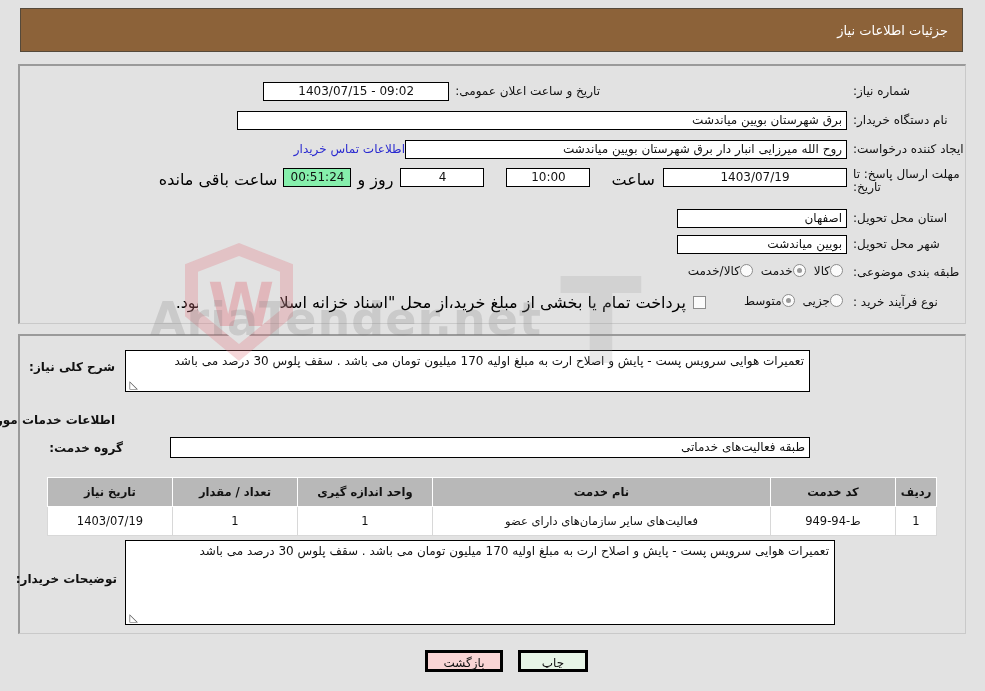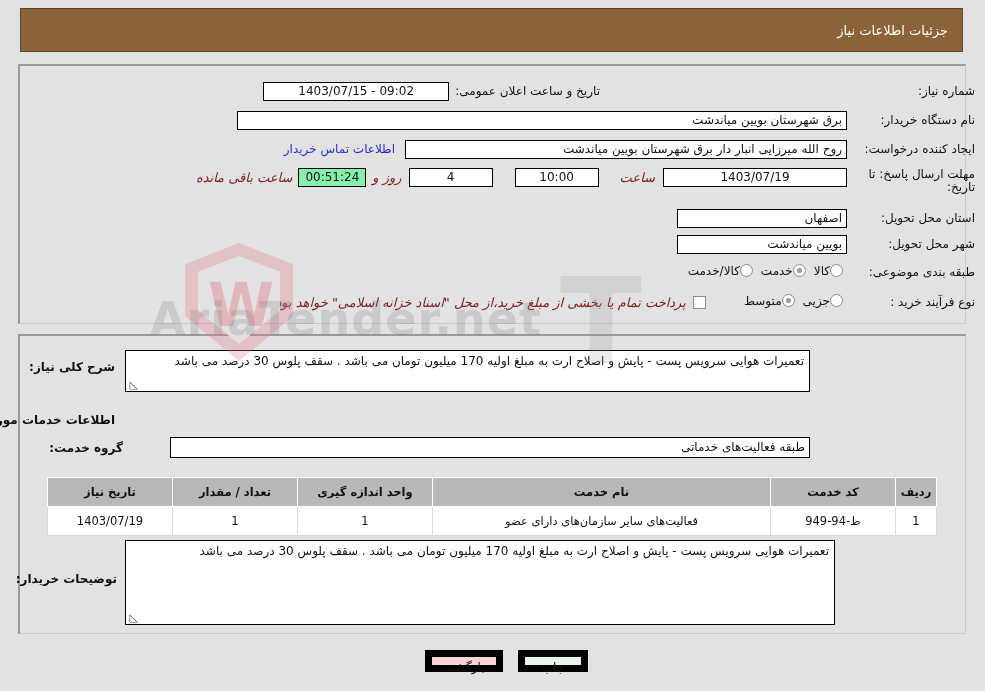--- a/index.html
+++ b/index.html
@@ -111,42 +111,42 @@
   
   .frow {
     position: absolute;
     display: flex;
     align-items: center;
     height: 22px;
   }
   .flabel {
     font-size: 12px;
     color: #111;
-    text-align: right;
+    text-align: left;
     white-space: nowrap;
   }
   .flabel.two-line { line-height: 13px; white-space: normal; }
 
   .fbox {
     background: #ffffff;
     border: 1px solid #000000;
     height: 19px;
     box-sizing: border-box;
     font-size: 12px;
     line-height: 17px;
     padding: 0 4px;
     color: #111;
     overflow: hidden;
     white-space: nowrap;
   }
   .fbox.center { text-align: center; }
   .fbox.rtl    { text-align: right; }
   .fbox.timer  { background: #86efac; text-align: center; }
 
-  .small-txt { font-size: 13px; color: #7f1d1d; white-space: nowrap; font-style: italic; }
+  .small-txt { font-size: 16px; color: #000000; white-space: nowrap; }
   .link      { font-size: 12px; color: #2a2ad0; white-space: nowrap; cursor: pointer; }
 
   
   .radio {
     width: 13px; height: 13px;
     border-radius: 50%;
     border: 1px solid #8d8d8d;
     background: #fbfbfb;
     display: inline-block;
     position: relative;
@@ -233,21 +233,21 @@
     border: 1px solid #d8d8d8;
     height: 26px;
     text-align: center;
     color: #111;
   }
 
   
   .btn {
     position: absolute;
     height: 22px;
-    border: 7px solid #000000;
+    border: 3px solid #000000;
     font-size: 12px;
     line-height: 20px;
     text-align: center;
     box-sizing: border-box;
     cursor: pointer;
     color: #111;
   }
   #btn-back  { left: 425px; top: 650px; width: 78px; background: #f9d4d4; }
   #btn-print { left: 518px; top: 650px; width: 70px; background: #e7f5e7; }
 </style>
@@ -276,21 +276,21 @@
 </div>
 
 <div class="frow" style="right:10px; top:109px;">
   <span class="flabel" style="width:122px;">نام دستگاه خریدار:</span>
   <span class="fbox rtl" style="width:610px; margin-right:6px;">برق شهرستان بویین میاندشت</span>
 </div>
 
 <div class="frow" style="right:10px; top:138px;">
   <span class="flabel" style="width:122px;">ایجاد کننده درخواست:</span>
   <span class="fbox rtl" style="width:442px; margin-right:6px;">روح الله  میرزایی  انبار دار  برق شهرستان بویین میاندشت</span>
-  <span class="link" style="margin-right:10px;text-align:right;">اطلاعات تماس خریدار</span>
+  <span class="link" style="margin-right:0;text-align:right;">اطلاعات تماس خریدار</span>
 </div>
 
 <div class="frow" style="right:10px; top:167px; align-items:flex-start;">
   <span class="flabel two-line" style="width:122px; padding-top:1px;">مهلت ارسال پاسخ: تا تاریخ:</span>
   <span class="fbox center" style="width:184px; margin-right:6px; margin-top:1px;">1403/07/19</span>
   <span class="small-txt" style="margin-right:8px; margin-top:3px;">ساعت</span>
   <span class="fbox center" style="width:84px; margin-right:21px; margin-top:1px;">10:00</span>
   <span class="fbox center" style="width:84px; margin-right:22px; margin-top:1px;">4</span>
   <span class="small-txt" style="margin-right:7px; margin-top:3px;">روز و</span>
   <span class="fbox timer" style="width:68px; margin-right:6px; margin-top:1px;">00:51:24</span>

